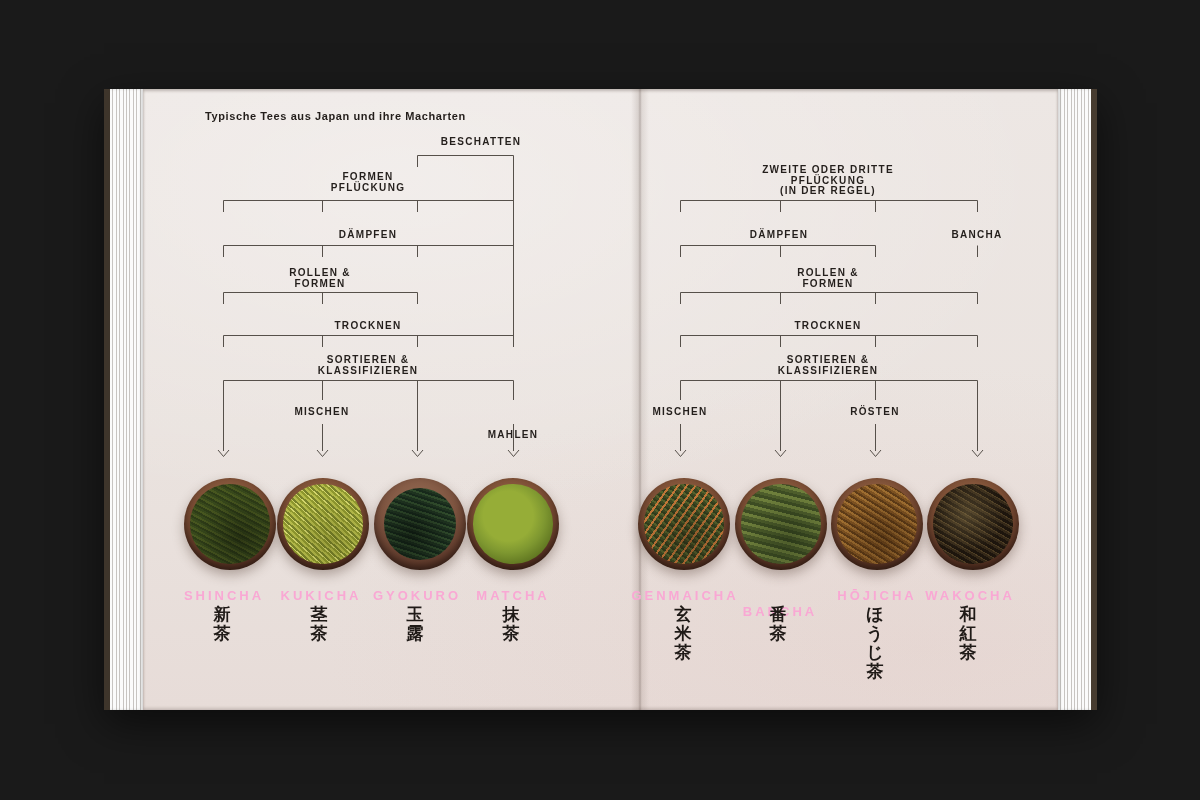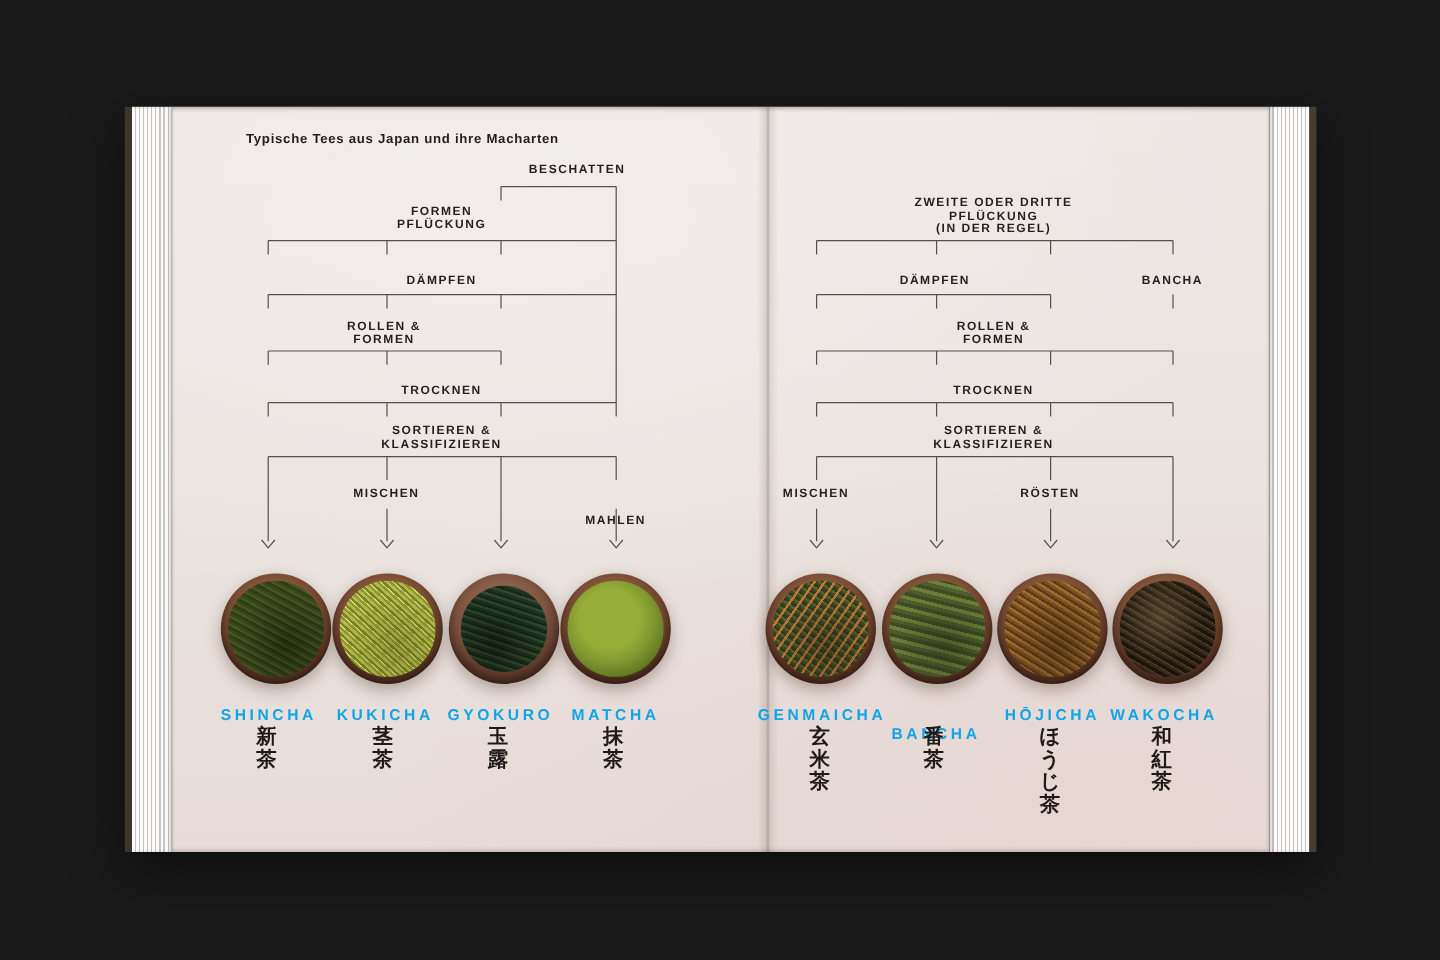--- a/index.html
+++ b/index.html
@@ -70,21 +70,21 @@
   .bowl.hojicha::before{background:
     radial-gradient(circle at 58% 68%, rgba(40,20,5,0.4), transparent 62%),
     repeating-linear-gradient(32deg,#7c5121 0 2px,#9d6d30 2px 4px,#5d3b17 4px 6px),
     #74491e;}
   .bowl.wakocha::before{background:
     radial-gradient(circle at 42% 38%, rgba(160,140,90,0.35), transparent 55%),
     repeating-linear-gradient(30deg,#1d150d 0 3px,#342818 3px 5px,#4c3c23 5px 6px),
     #241b11;}
   
   .tea-name{position:absolute;transform:translateX(-50%);font-size:13px;font-weight:bold;
-    letter-spacing:3px;white-space:nowrap;color:#0ea5e9;}
+    letter-spacing:3px;white-space:nowrap;color:#f9a8d4;}
   .tea-kanji{position:absolute;transform:translateX(-50%);text-align:center;
     font-family:"DejaVu Sans", sans-serif;font-size:17px;font-weight:bold;
     line-height:19px;white-space:pre-line;color:#1f1a17;}
 </style>
 </head>
 <body>
 
 <div class="book">
   <div class="cover-edge left"></div>
   <div class="cover-edge right"></div>

